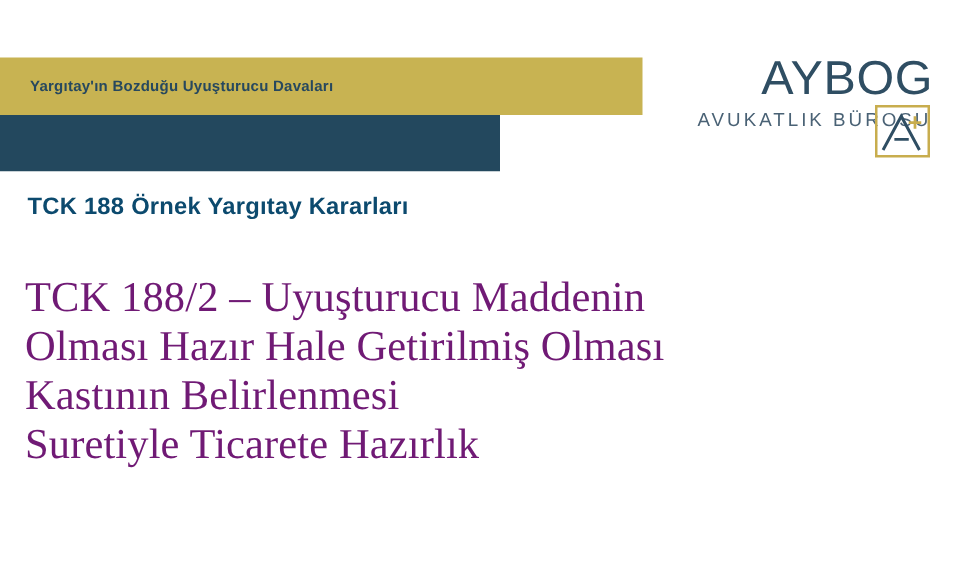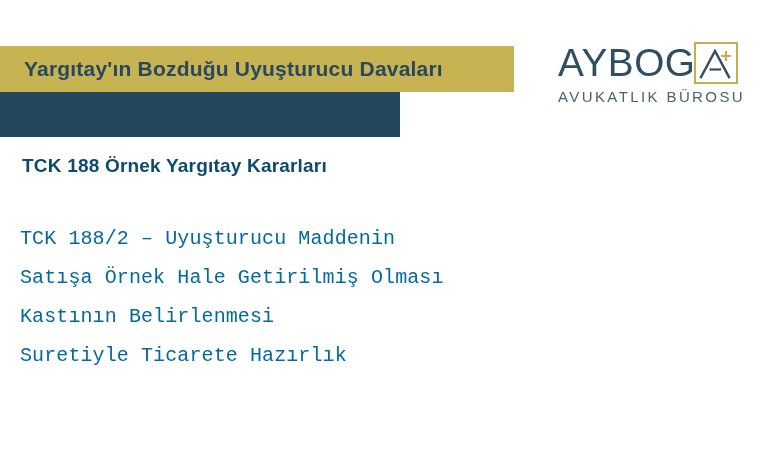--- a/index.html
+++ b/index.html
@@ -27,21 +27,21 @@
     top: 46px;
     width: 514px;
     height: 46px;
     background: #c8b352;
     display: flex;
     align-items: center;
   }
   .banner-gold-label {
     margin-left: 24px;
     font-family: "Liberation Sans", sans-serif;
-    font-size: 21px;
+    font-size: 12px;
     font-weight: bold;
     color: #27485e;
     letter-spacing: 0.2px;
     white-space: nowrap;
   }
   .banner-navy {
     position: absolute;
     left: 0;
     top: 92px;
     width: 400px;
@@ -54,20 +54,21 @@
     position: absolute;
     left: 558px;
     top: 42px;
     width: 186px;
     height: 66px;
   }
   .logo-mark {
     display: flex;
     align-items: flex-end;
     height: 42px;
+    flex-direction: column;
   }
   .logo-wordmark {
     font-family: "Liberation Sans", sans-serif;
     font-size: 38px;
     font-weight: 300;
     color: #2f4e63;
     letter-spacing: 0.5px;
     line-height: 42px;
     transform: scaleX(1.02);
     transform-origin: left center;
@@ -111,24 +112,24 @@
   }
 
   
   .body-block {
     position: absolute;
     left: 20px;
     top: 219px;
     width: 620px;
   }
   .body-line {
-    font-family: Liberation Mono, monospace;
-    font-size: 20px;
+    font-family: Liberation Serif, serif;
+    font-size: 34px;
     font-weight: 300;
-    color: #0369a1;
+    color: #701a75;
     line-height: 39px;
     letter-spacing: 0.1px;
     white-space: nowrap;
   }
 </style>
 </head>
 <body>
 
 <div class="slide">
 
@@ -149,18 +150,18 @@
         </svg>
       </span>
     </div>
     <div class="logo-sub">AVUKATLIK BÜROSU</div>
   </div>
 
   <div class="headline">TCK 188 Örnek Yargıtay Kararları</div>
 
   <div class="body-block">
     <div class="body-line">TCK 188/2 – Uyuşturucu Maddenin</div>
-    <div class="body-line">Satışa Örnek Hale Getirilmiş Olması</div>
+    <div class="body-line">Olması Hazır Hale Getirilmiş Olması</div>
     <div class="body-line">Kastının Belirlenmesi</div>
     <div class="body-line">Suretiyle Ticarete Hazırlık</div>
   </div>
 
 </div>
 
 </body></html>

